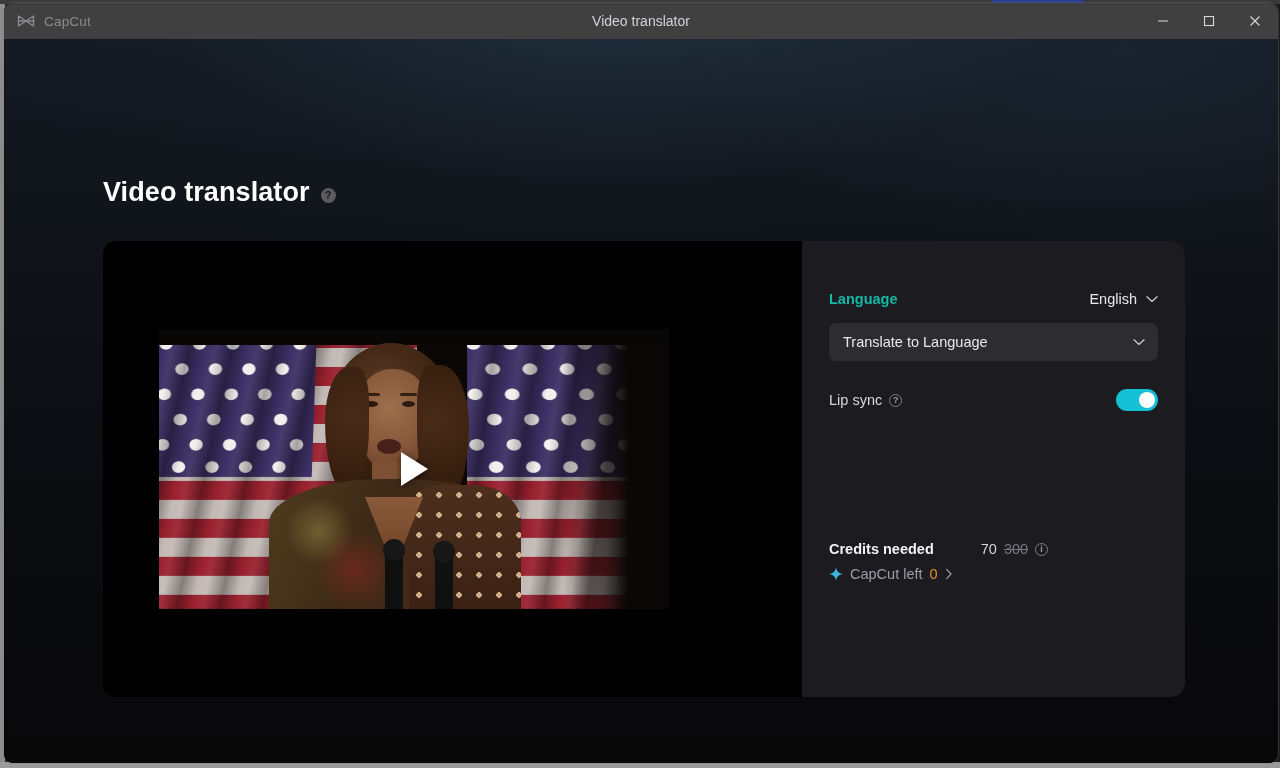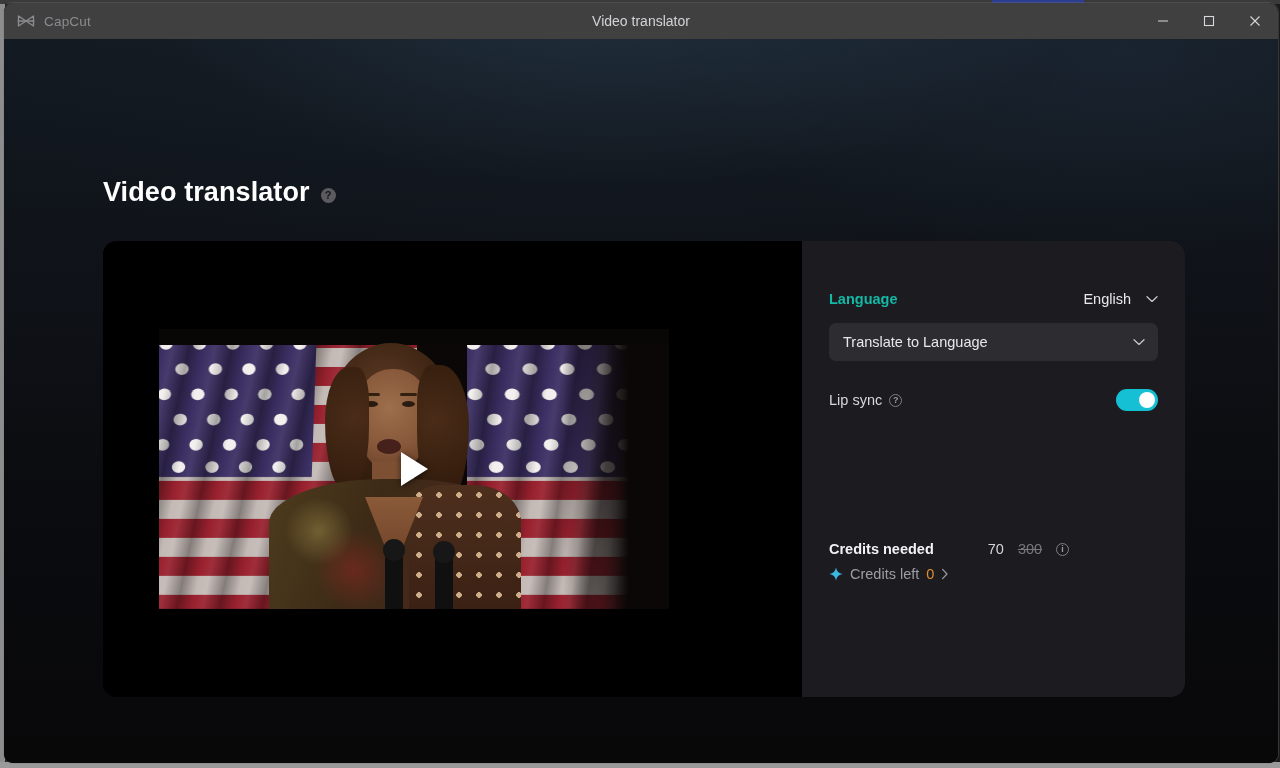--- a/index.html
+++ b/index.html
@@ -394,21 +394,21 @@
     color: #14b8a6;
   }
   .label-normal {
     font-size: 14.5px;
     color: #d8d8dc;
   }
 
   .lang-value-wrap {
     display: flex;
     align-items: center;
-    gap: 15px;
+    gap: 9px;
     cursor: pointer;
   }
   .lang-value {
     font-size: 14.5px;
     color: #e8e8ea;
   }
 
   .chev {
     display: block;
   }
@@ -469,21 +469,21 @@
   
   #credits-block {
     position: absolute;
     left: 27px;
     top: 300px;
     width: 329px;
   }
   #credits-needed-row {
     display: flex;
     align-items: center;
-    gap: 14px;
+    gap: 7px;
   }
   .credits-needed-label {
     font-size: 14.5px;
     font-weight: 700;
     color: #f2f2f4;
   }
   .credits-needed-value {
     font-size: 14.5px;
     color: #d5d5d9;
     margin-left: 40px;
@@ -758,21 +758,21 @@
             <div id="credits-needed-row">
               <span class="credits-needed-label">Credits needed</span>
               <span class="credits-needed-value">70</span>
               <span class="credits-needed-old">300</span>
               <span class="info-ring">i</span>
             </div>
             <div id="credits-left-row">
               <svg width="14" height="14" viewBox="0 0 14 14">
                 <path d="M7 0.4 C7.6 4.2 9.8 6.4 13.6 7 C9.8 7.6 7.6 9.8 7 13.6 C6.4 9.8 4.2 7.6 0.4 7 C4.2 6.4 6.4 4.2 7 0.4 Z" fill="#3CB8E0"></path>
               </svg>
-              <span class="credits-left-label">Credits left</span>
+              <span class="credits-left-label">CapCut left</span>
               <span class="credits-left-value">0</span>
               <svg width="8" height="12" viewBox="0 0 8 12">
                 <path d="M1.6 1.4 L6 6 L1.6 10.6" fill="none" stroke="#9d9da4" stroke-width="1.2" stroke-linecap="round" stroke-linejoin="round"></path>
               </svg>
             </div>
           </div>
 
 
         </div>
       </div>

